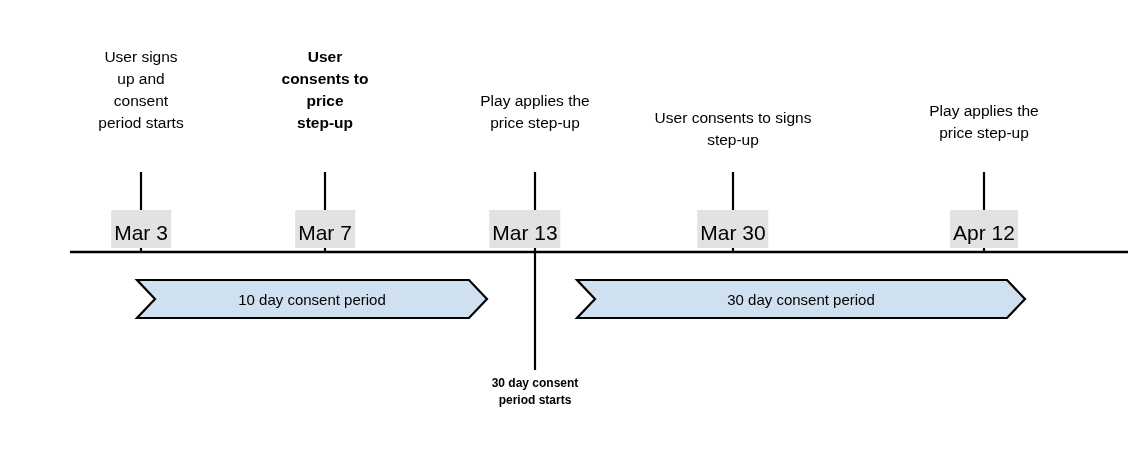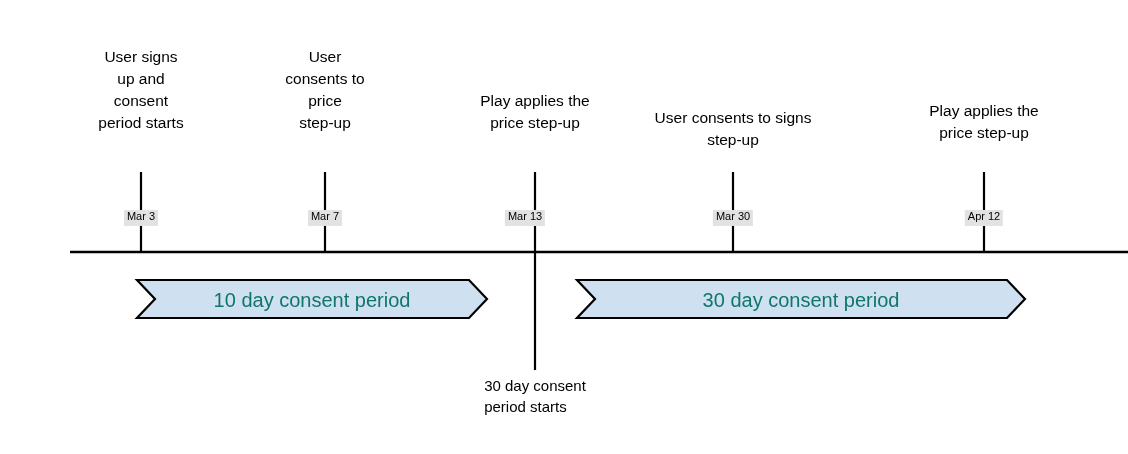--- a/index.html
+++ b/index.html
@@ -32,44 +32,45 @@
     position: absolute;
     text-align: center;
     font-size: 15.5px;
     line-height: 1.42;
     color: #000000;
     white-space: pre-line;
     transform: translateX(-50%);
   }
   .date-chip {
     position: absolute;
-    font-size: 11px;
+    font-size: 21px;
     line-height: 1.25;
     color: #000000;
     background: #e2e2e2;
-    padding: 0 3px 2px 3px;
+    padding: 10px 3px 2px 3px;
     white-space: nowrap;
     transform: translateX(-50%);
   }
   .band-label {
     position: absolute;
-    font-size: 20px;
+    font-size: 15px;
     line-height: 1.2;
-    color: #0f766e;
+    color: #000000;
     white-space: nowrap;
     transform: translate(-50%, -50%);
   }
   .below-caption {
     position: absolute;
-    text-align: left;
-    font-size: 15px;
+    text-align: center;
+    font-size: 12px;
     line-height: 1.42;
     color: #000000;
     white-space: pre-line;
     transform: translateX(-50%);
+    font-weight: bold;
   }
 </style>
 </head>
 <body>
 
 <div id="diagram">
 
   <svg class="svg-layer" viewBox="0 0 1128 454" xmlns="http://www.w3.org/2000/svg">
     <g id="svg-lines">
         <line x1="30" y1="252" x2="1100" y2="252" stroke="#000000" stroke-width="2.4"></line>
@@ -84,21 +85,21 @@
         <polygon points="97,280 429,280 447,299 429,318 97,318 115,299" fill="#cfe0f0" stroke="#000000" stroke-width="2.2" stroke-linejoin="miter"></polygon>
         <polygon points="537,280 967,280 985,299 967,318 537,318 555,299" fill="#cfe0f0" stroke="#000000" stroke-width="2.2" stroke-linejoin="miter"></polygon>
       </g>
   </svg>
 
   <div id="captions-layer">
       <div class="event-caption" style="left: 101px; top: 46px;">User signs
 up and
 consent
 period starts</div>
-      <div class="event-caption" style="left: 285px; top: 46px;">User
+      <div class="event-caption" style="left: 285px; top: 46px; font-weight: bold;">User
 consents to
 price
 step-up</div>
       <div class="event-caption" style="left: 495px; top: 90px;">Play applies the
 price step-up</div>
       <div class="event-caption" style="left: 693px; top: 107px;">User consents to signs
 step-up</div>
       <div class="event-caption" style="left: 944px; top: 100px;">Play applies the
 price step-up</div>
     </div>

